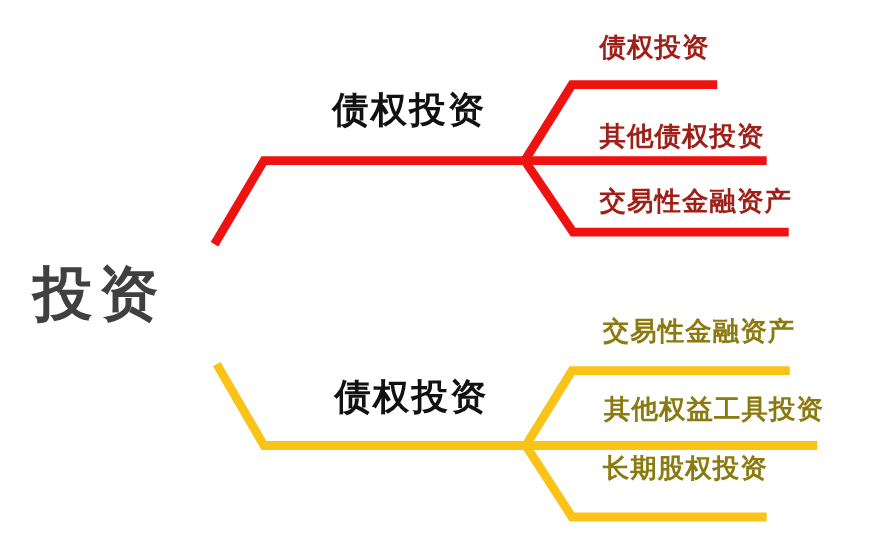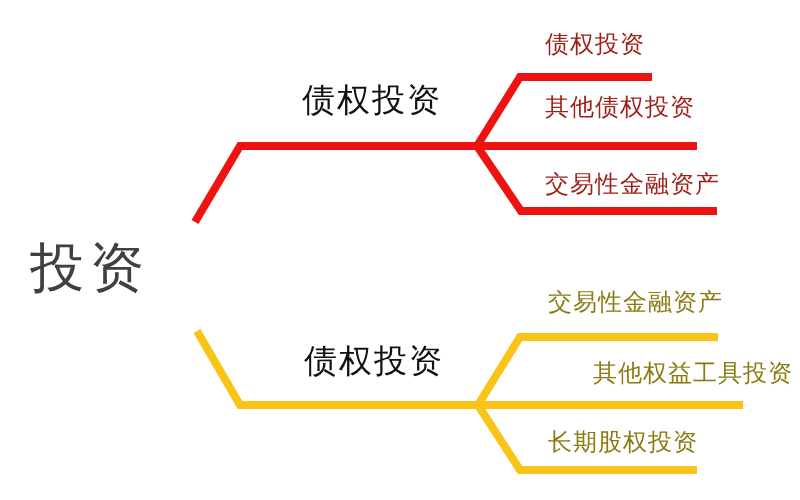--- a/index.html
+++ b/index.html
@@ -17,21 +17,21 @@
   }
   #lines {
     position: absolute;
     left: 0;
     top: 0;
     width: 800px;
     height: 500px;
   }
   .lbl {
     position: absolute;
-    font-weight: normal;
+    font-weight: bold;
     white-space: nowrap;
     line-height: 1.1;
     text-align: center;
   }
   .root-lbl {
     font-size: 54px;
     color: #404040;
     letter-spacing: 6px;
   }
   .branch-lbl {
@@ -64,22 +64,22 @@
     <polyline points="478,405 520,337 718,337" stroke="#f9c318"></polyline>
 
     <polyline points="478,405 520,470 697,470" stroke="#f9c318"></polyline>
   </svg>
 
   <div class="lbl root-lbl" style="left:30px; top:238px;">投资</div>
 
   <div class="lbl branch-lbl" style="left:302px; top:82px;">债权投资</div>
 
   <div class="lbl child-lbl red-text" style="left:545px; top:31px;">债权投资</div>
-  <div class="lbl child-lbl red-text" style="left:545px; top:94px;">其他债权投资</div>
+  <div class="lbl child-lbl red-text" style="left:545px; top:112px;">其他债权投资</div>
   <div class="lbl child-lbl red-text" style="left:545px; top:171px;">交易性金融资产</div>
 
   <div class="lbl branch-lbl" style="left:304px; top:343px;">债权投资</div>
 
   <div class="lbl child-lbl yellow-text" style="left:548px; top:289px;">交易性金融资产</div>
-  <div class="lbl child-lbl yellow-text" style="left:549px; top:360px;margin-left:44px;">其他权益工具投资</div>
-  <div class="lbl child-lbl yellow-text" style="left:548px; top:429px;">长期股权投资</div>
+  <div class="lbl child-lbl yellow-text" style="left:549px; top:360px;">其他权益工具投资</div>
+  <div class="lbl child-lbl yellow-text" style="left:548px; top:414px;">长期股权投资</div>
 
 </div>
 
 </body></html>

